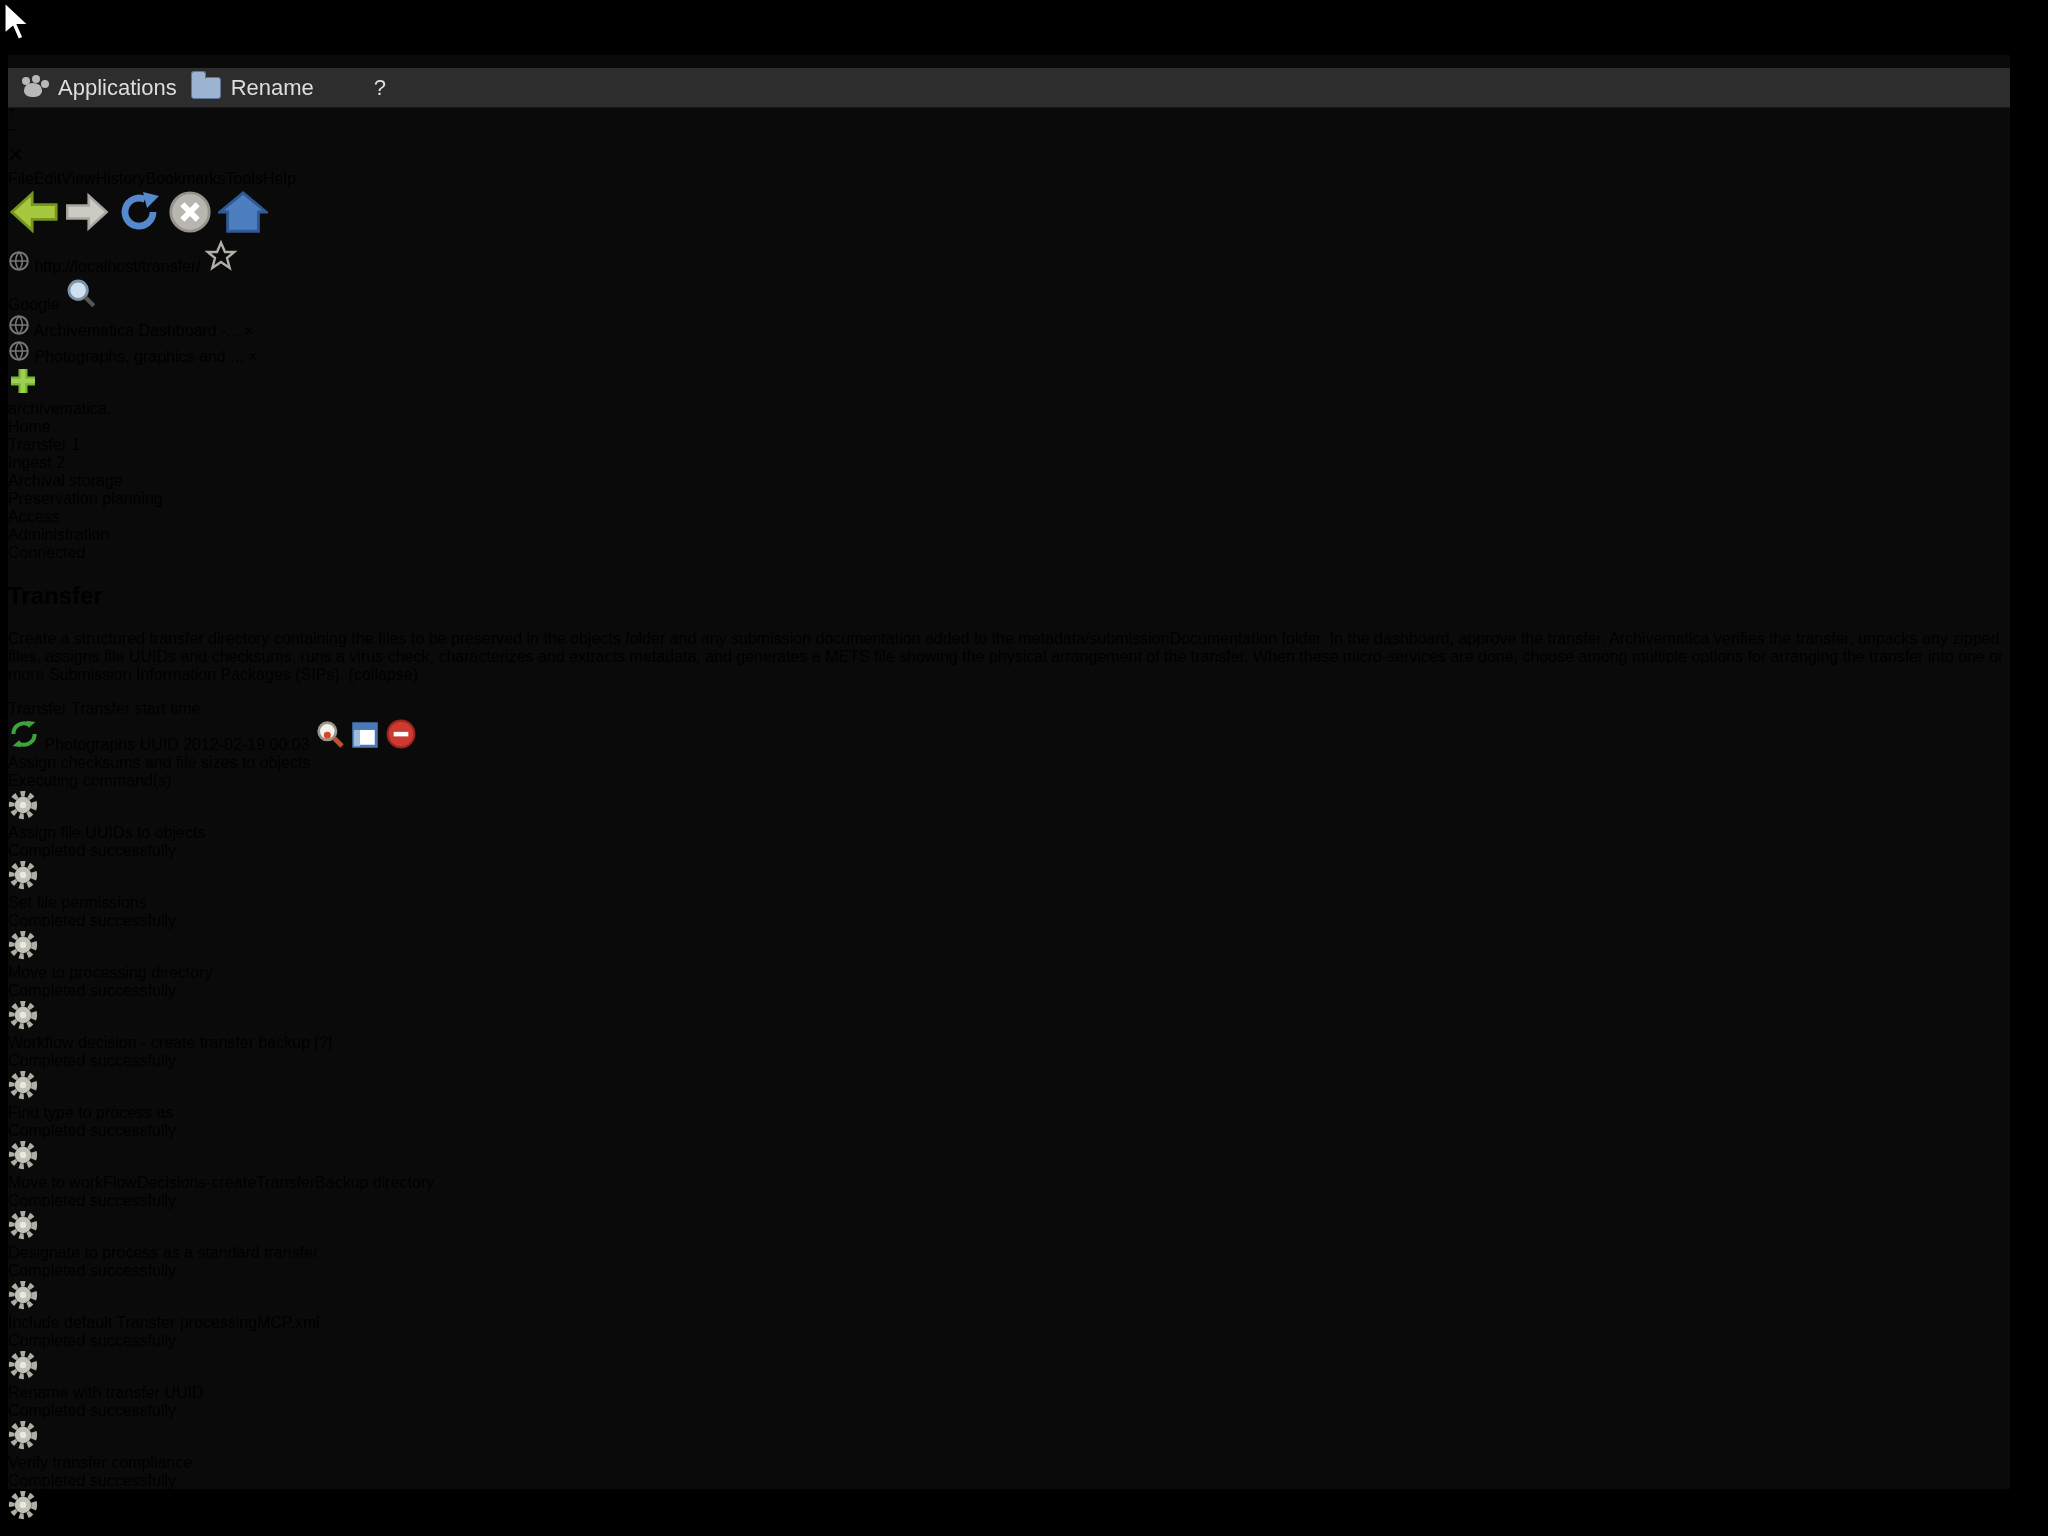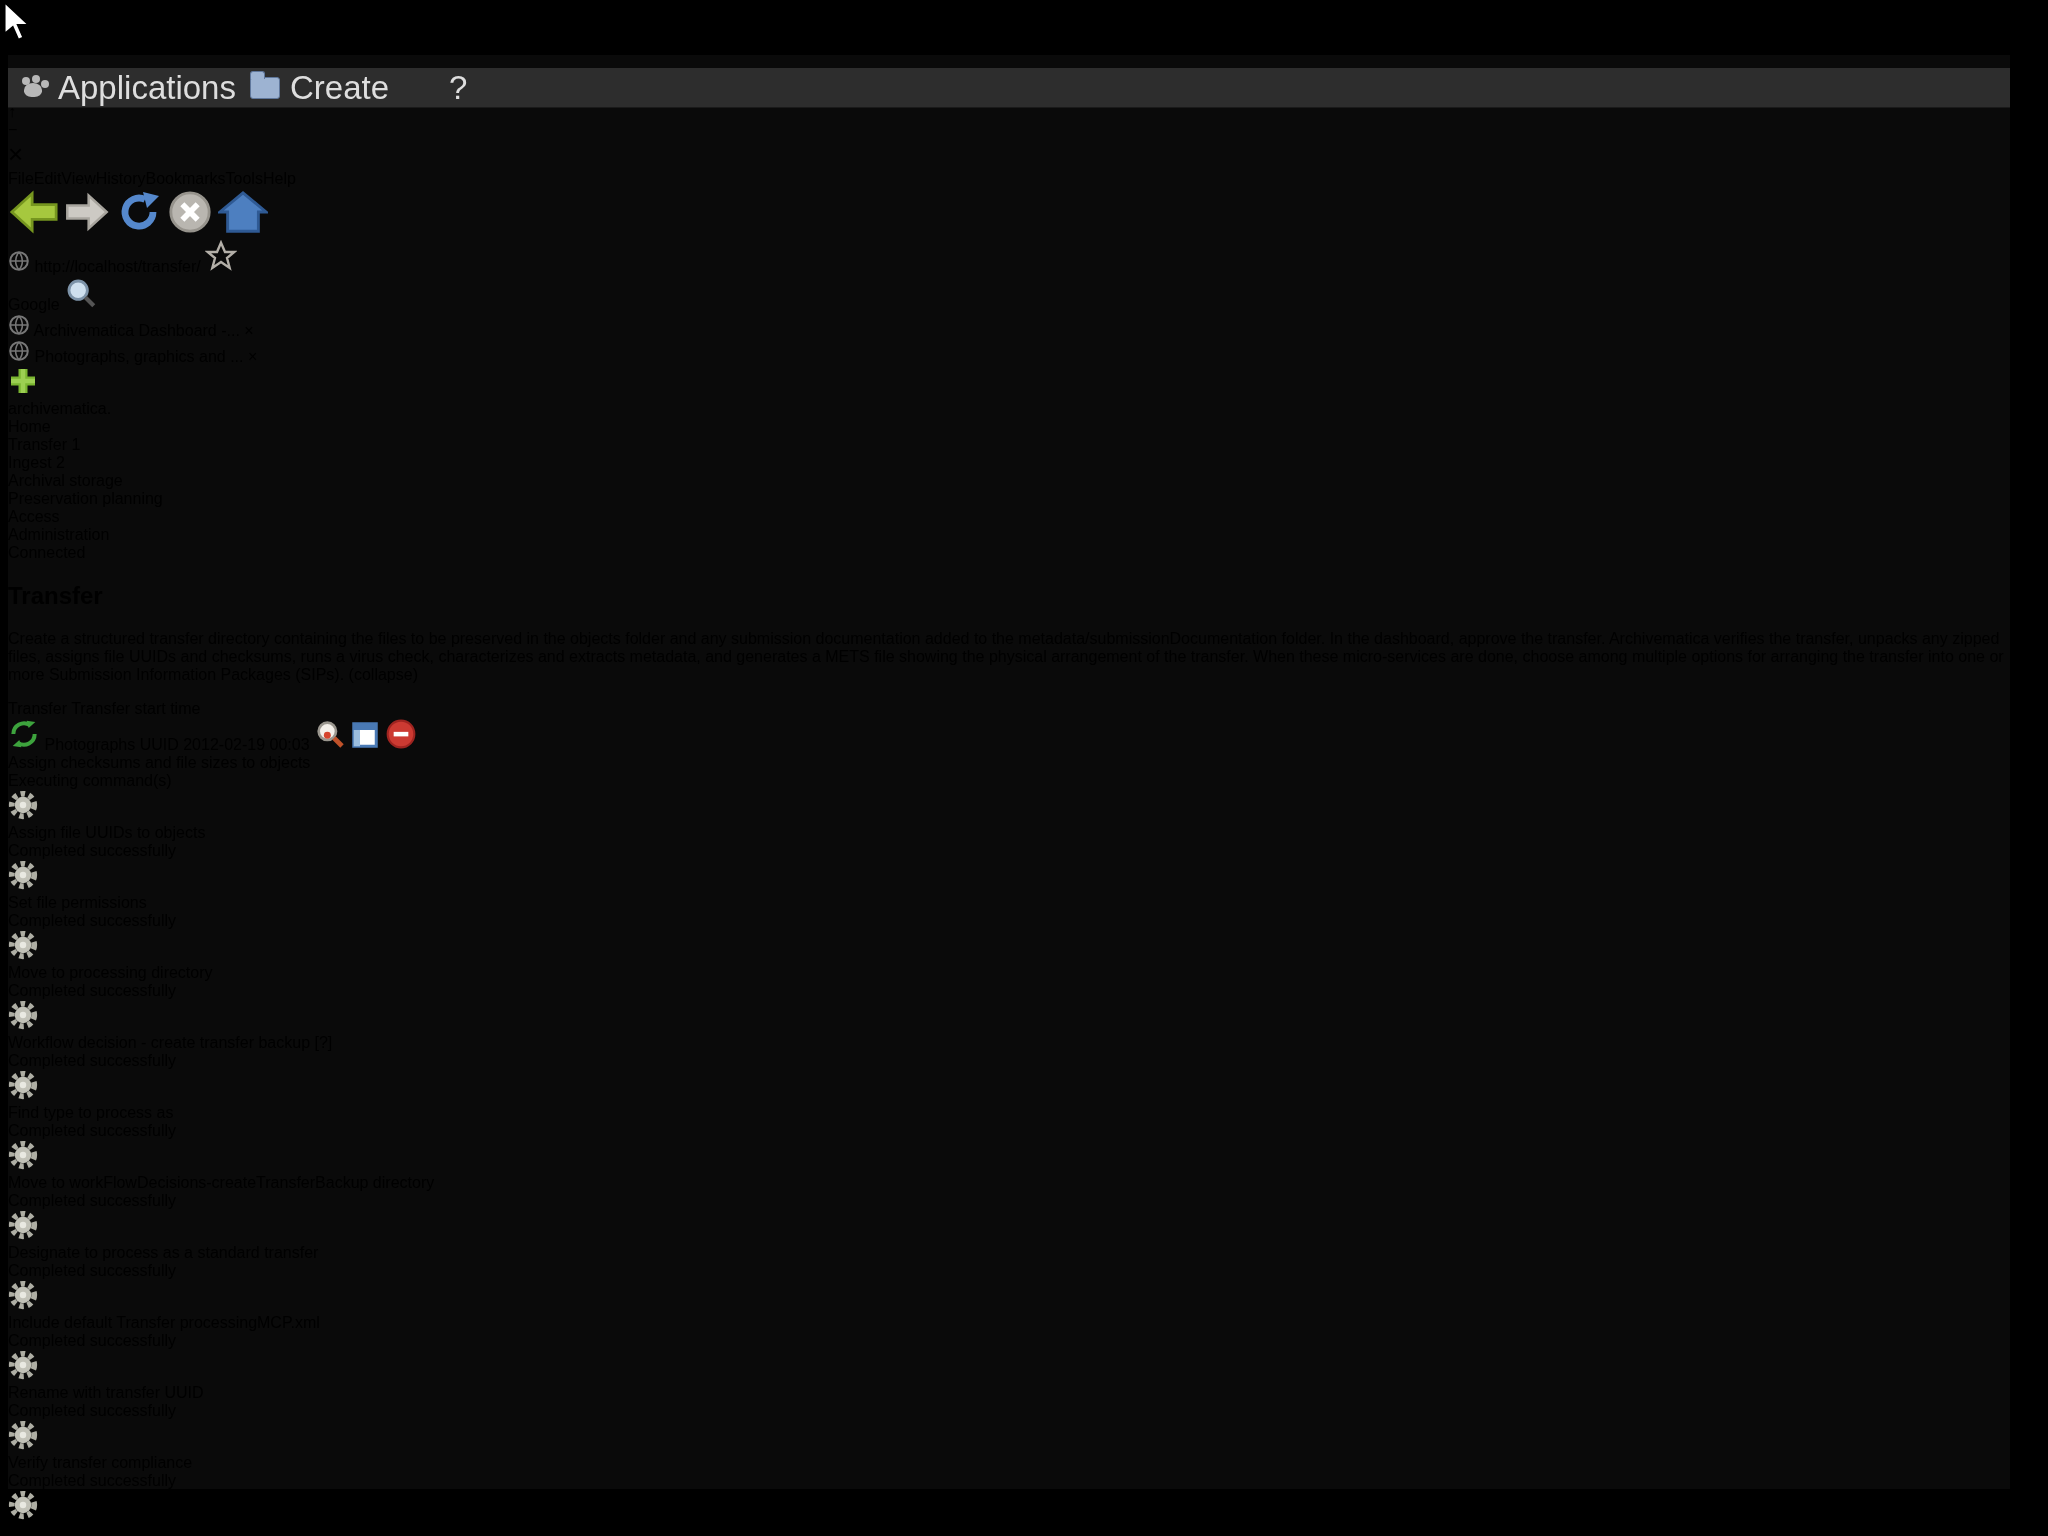--- a/index.html
+++ b/index.html
@@ -1,21 +1,21 @@
 <!DOCTYPE html>
 <html><head>
 <meta charset="utf-8">
 <style>
   html,body{margin:0;padding:0;background:#000;}
   *{box-sizing:border-box;font-family:"Liberation Sans",sans-serif;}
   .screen{position:relative;width:2048px;height:1536px;background:#000;overflow:hidden;}
   .desktop{position:absolute;left:8px;top:55px;width:2002px;height:1434px;background:#0a0a0a;}
 
   
-  .top-panel{position:absolute;left:0;top:13px;width:100%;height:40px;background:#2d2d2d;border-bottom:1px solid #1a1a1a;display:flex;align-items:center;gap:14px;padding-left:14px;color:#dedede;font-size:33px;}
+  .top-panel{position:absolute;left:0;top:13px;width:100%;height:40px;background:#2d2d2d;border-bottom:1px solid #1a1a1a;display:flex;align-items:center;gap:14px;padding-left:14px;color:#dedede;font-size:22px;}
   .panel-item{display:flex;align-items:center;gap:10px;cursor:default;}
   .foot-icon{width:26px;height:22px;position:relative;}
   .foot-icon::before{content:'';position:absolute;left:2px;top:6px;width:18px;height:14px;background:#b8b8b8;border-radius:60% 60% 50% 50%;}
   .foot-icon::after{content:'';position:absolute;left:0;top:0;width:8px;height:8px;background:#b8b8b8;border-radius:50%;box-shadow:10px -2px 0 0 #b8b8b8,19px 3px 0 0 #b8b8b8;}
   .pfolder{width:30px;height:22px;background:#9db3d2;border:1px solid #5f779c;border-radius:3px;position:relative;}
   .pfolder::before{content:'';position:absolute;top:-7px;left:-1px;width:13px;height:7px;background:#9db3d2;border:1px solid #5f779c;border-bottom:none;border-radius:3px 3px 0 0;}
   .ff-icon{width:32px;height:32px;border-radius:50%;background:radial-gradient(circle at 42% 42%, #9fd4f2 0%, #4f93cc 36%, #2b6aa8 46%, #f2901e 56%, #d express 0;background:radial-gradient(circle at 42% 42%, #9fd4f2 0%, #4f93cc 36%, #2b6aa8 46%, #f2901e 56%, #c4560b 82%, #7e3203 100%);}
   .help-icon{width:32px;height:32px;border-radius:50%;background:radial-gradient(circle at 40% 35%, #7db4e8, #2f64b8);color:#fff;font-weight:bold;font-size:22px;display:flex;align-items:center;justify-content:center;}
 
   
@@ -120,21 +120,21 @@
 <div class="screen">
 <div class="desktop">
 
   <div class="top-panel">
     <div class="panel-item">
       <span class="foot-icon"></span>
       <span>Applications</span>
     </div>
     <div class="panel-item">
       <span class="pfolder"></span>
-      <span>Create</span>
+      <span>Rename</span>
     </div>
     <div class="ff-icon"></div>
     <div class="help-icon">?</div>
   </div>
 
   <div class="bg-window">
     <div class="bgw-title"></div>
     <div class="bgw-tool"></div>
     <div class="bgw-strip"></div>
     <div class="bgw-body"></div>

